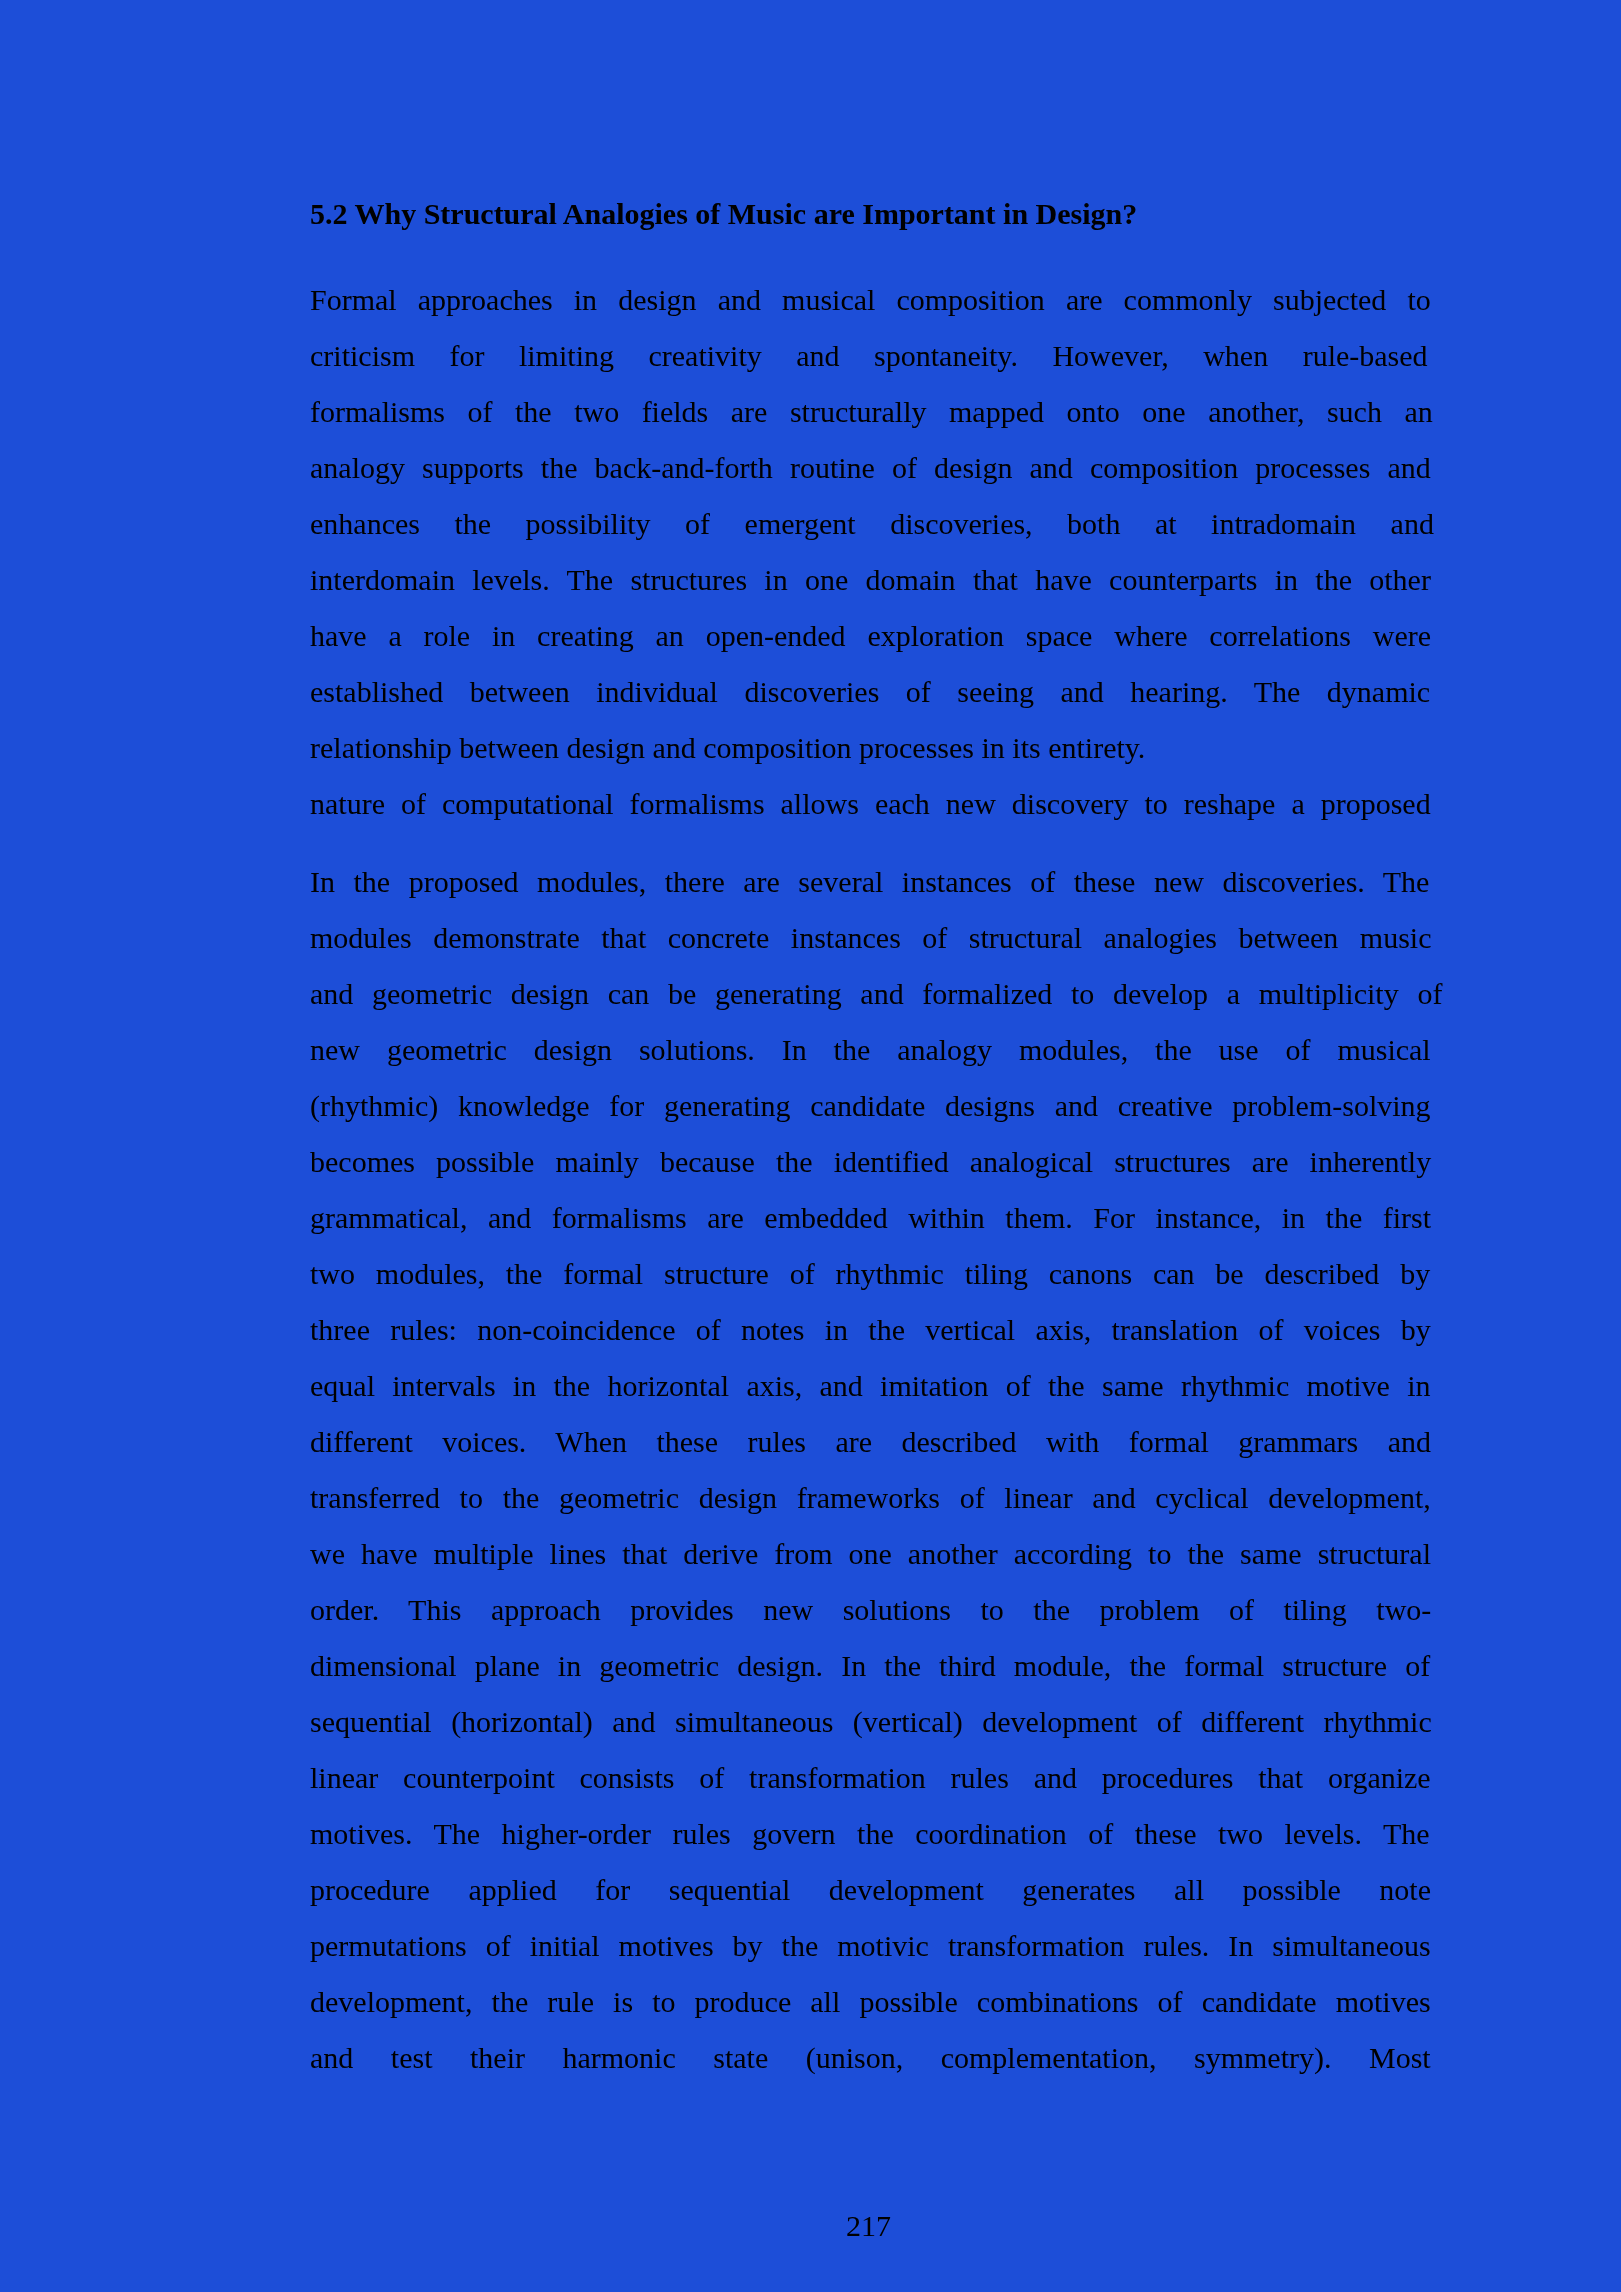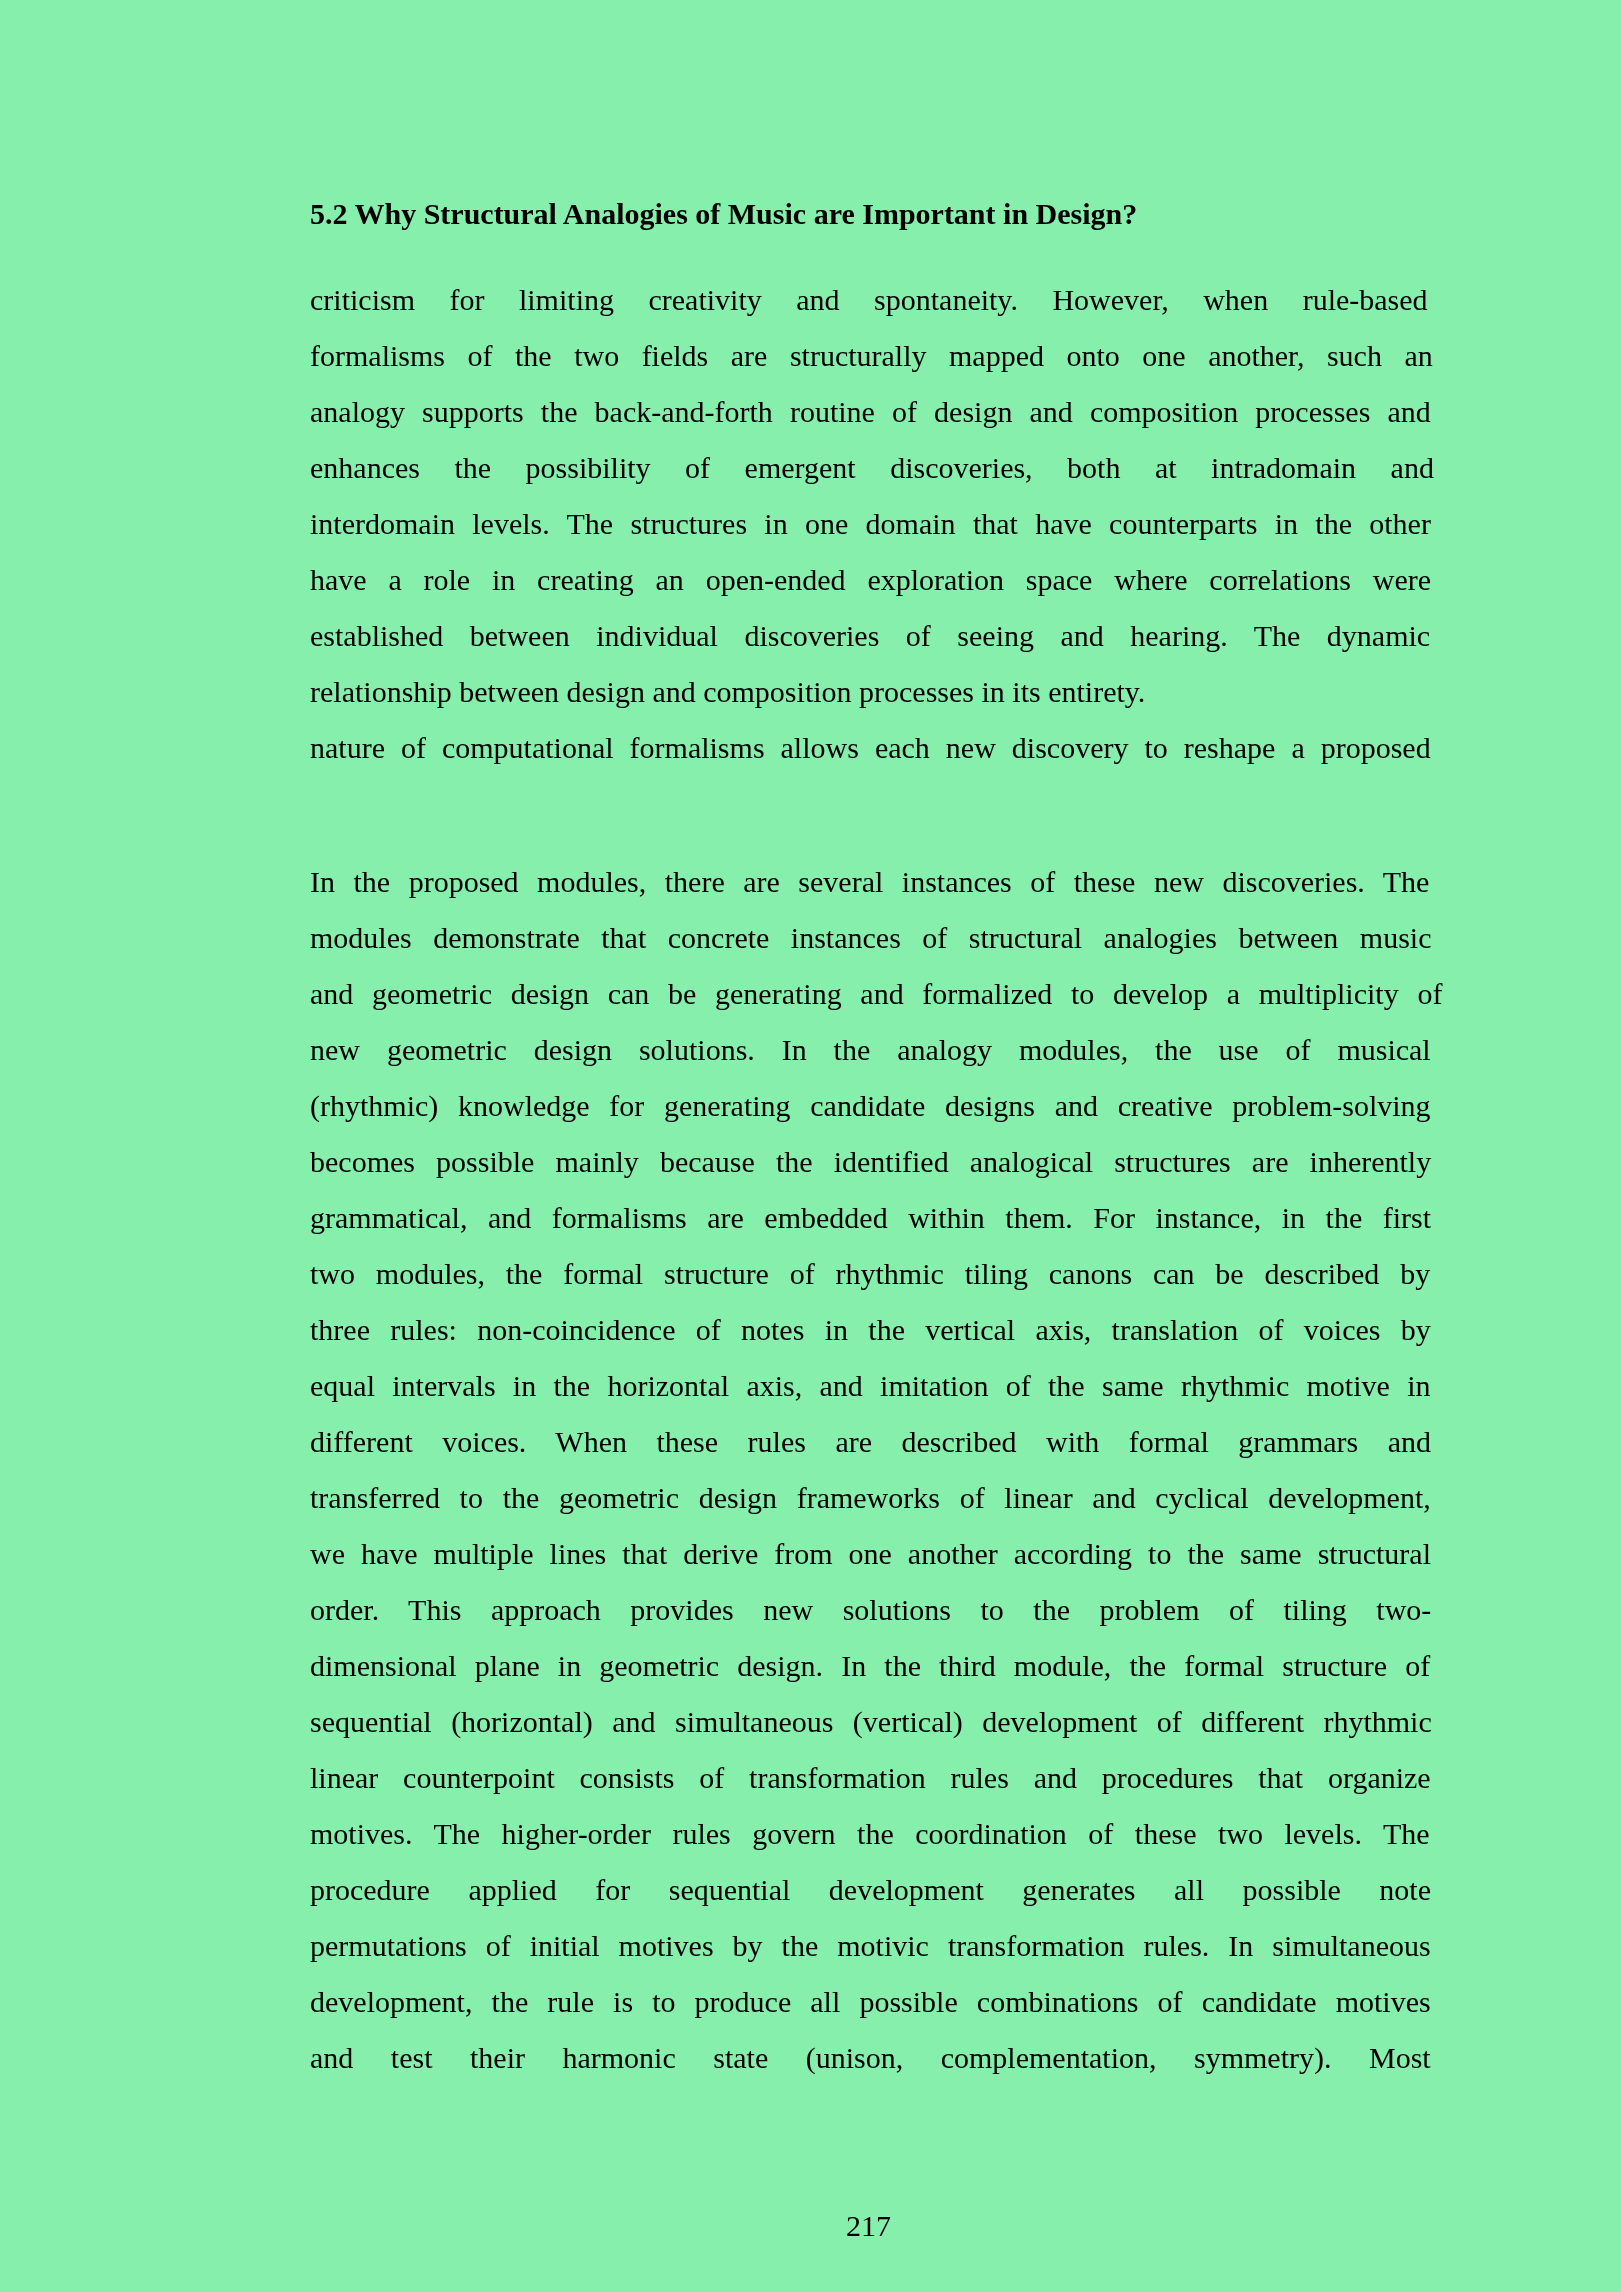--- a/index.html
+++ b/index.html
@@ -14,21 +14,21 @@
       overflow: hidden;
       font-family: "Liberation Serif", "DejaVu Serif", serif;
       color: #000000;
     }
     .page {
       position: absolute;
       left: 0;
       top: 0;
       width: 1621px;
       height: 2293px;
-      background: #86efac;
+      background: #1d4ed8;
     }
     .heading {
       position: absolute;
       left: 310px;
       top: 194px;
       width: 1117px;
       font-size: 30px;
       line-height: 39px;
       font-weight: bold;
       white-space: nowrap;
@@ -68,20 +68,21 @@
     }
   </style>
 </head>
 <body>
 
 <div class="page">
 
   <h2 class="heading">5.2 Why Structural Analogies of Music are Important in Design?</h2>
 
   <div class="paragraph para-1">
+      <span class="line" style="display: block; width: auto; word-spacing: 13.6px; text-align: left; text-align-last: left;">Formal approaches in design and musical composition are commonly subjected to</span>
       <span class="line" style="display: block; width: auto; word-spacing: 27px; text-align: left; text-align-last: left;">criticism for limiting creativity and spontaneity. However, when rule-based</span>
       <span class="line" style="display: block; width: auto; word-spacing: 15px; text-align: left; text-align-last: left;">formalisms of the two fields are structurally mapped onto one another, such an</span>
       <span class="line" style="display: block; width: auto; word-spacing: 9.6px; text-align: left; text-align-last: left;">analogy supports the back-and-forth routine of design and composition processes and</span>
       <span class="line" style="display: block; width: auto; word-spacing: 27px; text-align: left; text-align-last: left;">enhances the possibility of emergent discoveries, both at intradomain and</span>
       <span class="line" style="display: block; width: auto; word-spacing: 9.8px; text-align: left; text-align-last: left;">interdomain levels. The structures in one domain that have counterparts in the other</span>
       <span class="line" style="display: block; width: auto; word-spacing: 14.3px; text-align: left; text-align-last: left;">have a role in creating an open-ended exploration space where correlations were</span>
       <span class="line" style="display: block; width: auto; word-spacing: 19px; text-align: left; text-align-last: left;">established between individual discoveries of seeing and hearing. The dynamic</span>
       <span class="line last">relationship between design and composition processes in its entirety.</span>
       <span class="line" style="display: block; width: auto; word-spacing: 8.5px; text-align: left; text-align-last: left;">nature of computational formalisms allows each new discovery to reshape a proposed</span>
     </div>

